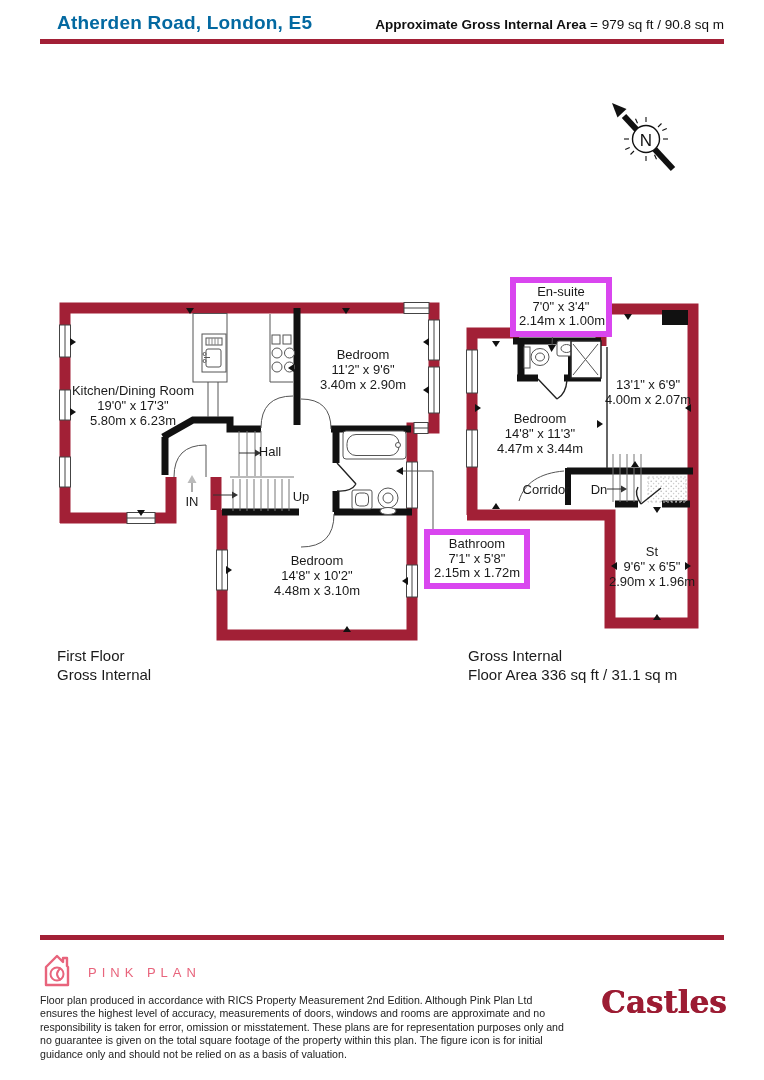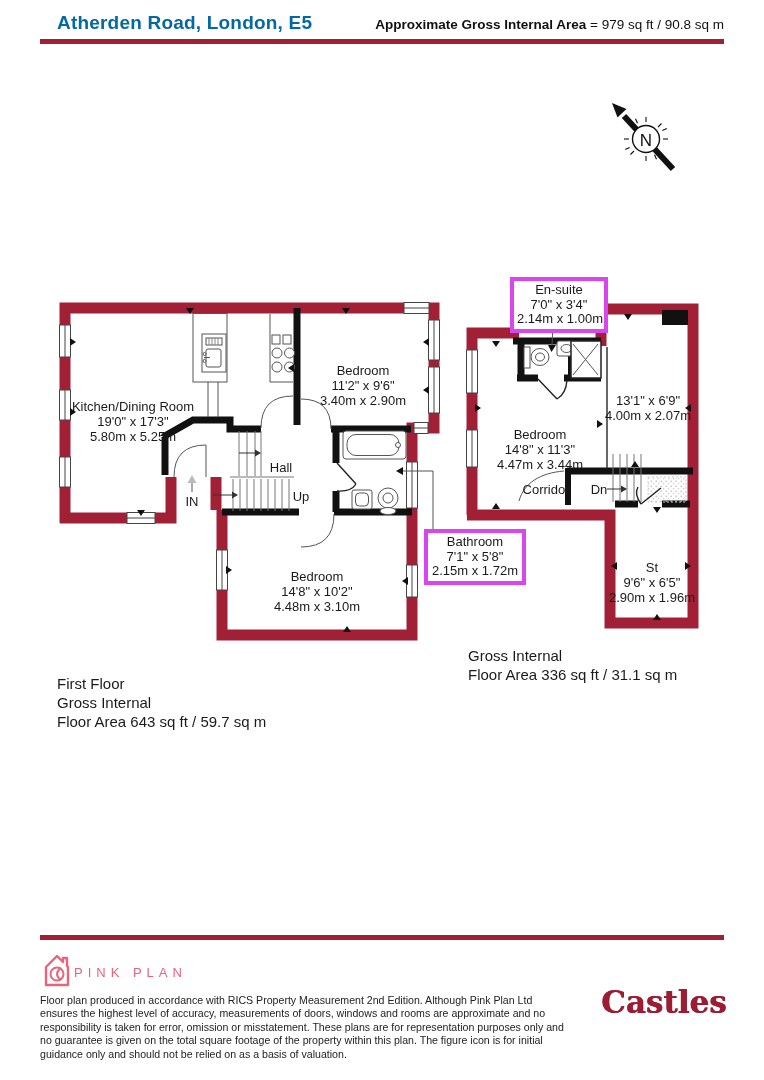--- a/index.html
+++ b/index.html
@@ -6,28 +6,28 @@
   body{width:764px;height:1080px;background:#fff;font-family:"Liberation Sans",sans-serif;color:#1a1a1a;position:relative;overflow:hidden;}
   .abs{position:absolute;}
   
   .hdr-title{left:57px;top:12px;font-size:19px;font-weight:bold;color:#0369a1;letter-spacing:.2px;}
   .hdr-area{right:40px;top:17px;font-size:13.5px;color:#111;}
   .hdr-area b{font-weight:bold;}
   .rule{height:5px;background:#A22036;left:40px;width:684px;}
   
   svg.plan{left:0;top:0;}
   
-  .lbl{transform:translate(-50%,-50%);text-align:center;font-size:13px;line-height:15px;color:#1a1a1a;white-space:nowrap;margin-top:16px;}
+  .lbl{transform:translate(-50%,-50%);text-align:center;font-size:13px;line-height:15px;color:#1a1a1a;white-space:nowrap;}
   .lbl .nm{display:block;}
-  .boxlbl{background:#fff;border:4px solid #d946ef;text-align:center;font-size:13px;line-height:14.5px;padding:2px 3px;white-space:nowrap;}
+  .boxlbl{background:#fff;border:6px solid #d946ef;text-align:center;font-size:13px;line-height:14.5px;padding:2px 3px;white-space:nowrap;}
   .floor-sum{font-size:15px;line-height:19px;color:#1a1a1a;}
   .floor-sum span{display:block;}
   .dirlbl{transform:translate(-50%,-50%);font-size:13px;color:#1a1a1a;white-space:nowrap;}
   
-  .brand-row{left:40px;top:952px;display:flex;align-items:center;gap:0;}
+  .brand-row{left:40px;top:952px;display:flex;align-items:center;gap:14px;}
   .brand-text{color:#E8647C;font-size:13px;letter-spacing:5px;font-weight:500;}
   .disclaimer{left:40px;top:994px;width:528px;font-size:10.6px;line-height:13.4px;color:#222;}
   .castles{left:601px;top:984px;width:125px;text-align:center;font-family:"DejaVu Serif",serif;font-weight:bold;font-size:31px;color:#9C1C33;text-shadow:0.6px 0 0 #9C1C33;}
 </style>
 </head>
 <body>
 
 <div class="abs hdr-title">Atherden Road, London, E5</div>
 <div class="abs hdr-area">
   <b>Approximate Gross Internal Area</b>
@@ -263,28 +263,28 @@
     <g>
       <line x1="553" y1="323" x2="552" y2="346" stroke="#555" stroke-width="1"></line>
       <polygon points="548,345 556,345 551.5,352" fill="#111"></polygon>
     </g>
   </g>
 </svg>
 
 <div class="abs lbl" style="left:133px;top:405px">
   <span class="nm">Kitchen/Dining Room</span>
   <span class="nm">19'0" x 17'3"</span>
-  <span class="nm">5.80m x 5.25m</span>
+  <span class="nm">5.80m x 6.23m</span>
 </div>
 <div class="abs lbl" style="left:363px;top:369px">
   <span class="nm">Bedroom</span>
   <span class="nm">11'2" x 9'6"</span>
   <span class="nm">3.40m x 2.90m</span>
 </div>
-<div class="abs lbl" style="left:281px;top:451px">
+<div class="abs lbl" style="left:270px;top:451px">
   <span class="nm">Hall</span>
 </div>
 <div class="abs dirlbl" style="left:301px;top:496px">Up</div>
 <div class="abs dirlbl" style="left:192px;top:501px">IN</div>
 <div class="abs lbl" style="left:317px;top:575px">
   <span class="nm">Bedroom</span>
   <span class="nm">14'8" x 10'2"</span>
   <span class="nm">4.48m x 3.10m</span>
 </div>
 <div class="abs boxlbl" style="left:424px;top:529px;width:88px">
@@ -308,24 +308,23 @@
   <span class="nm">4.00m x 2.07m</span>
 </div>
 <div class="abs dirlbl" style="left:546px;top:489px">Corridor</div>
 <div class="abs dirlbl" style="left:599px;top:489px">Dn</div>
 <div class="abs lbl" style="left:652px;top:566px">
   <span class="nm">St</span>
   <span class="nm">9'6" x 6'5"</span>
   <span class="nm">2.90m x 1.96m</span>
 </div>
 
-<div class="abs floor-sum" style="left:57px;top:674px">
+<div class="abs floor-sum" style="left:57px;top:646px">
   <span>First Floor</span>
   <span>Gross Internal</span>
-  <span>Floor Area 643 sq ft / 59.7 sq m</span>
 </div>
 <div class="abs floor-sum" style="left:468px;top:646px">
   <span>Gross Internal</span>
   <span>Floor Area 336 sq ft / 31.1 sq m</span>
 </div>
 
 <div class="abs rule" style="top:935px"></div>
 <div class="abs brand-row">
   <span>
     <svg width="34" height="37" viewBox="0 0 34 37">

